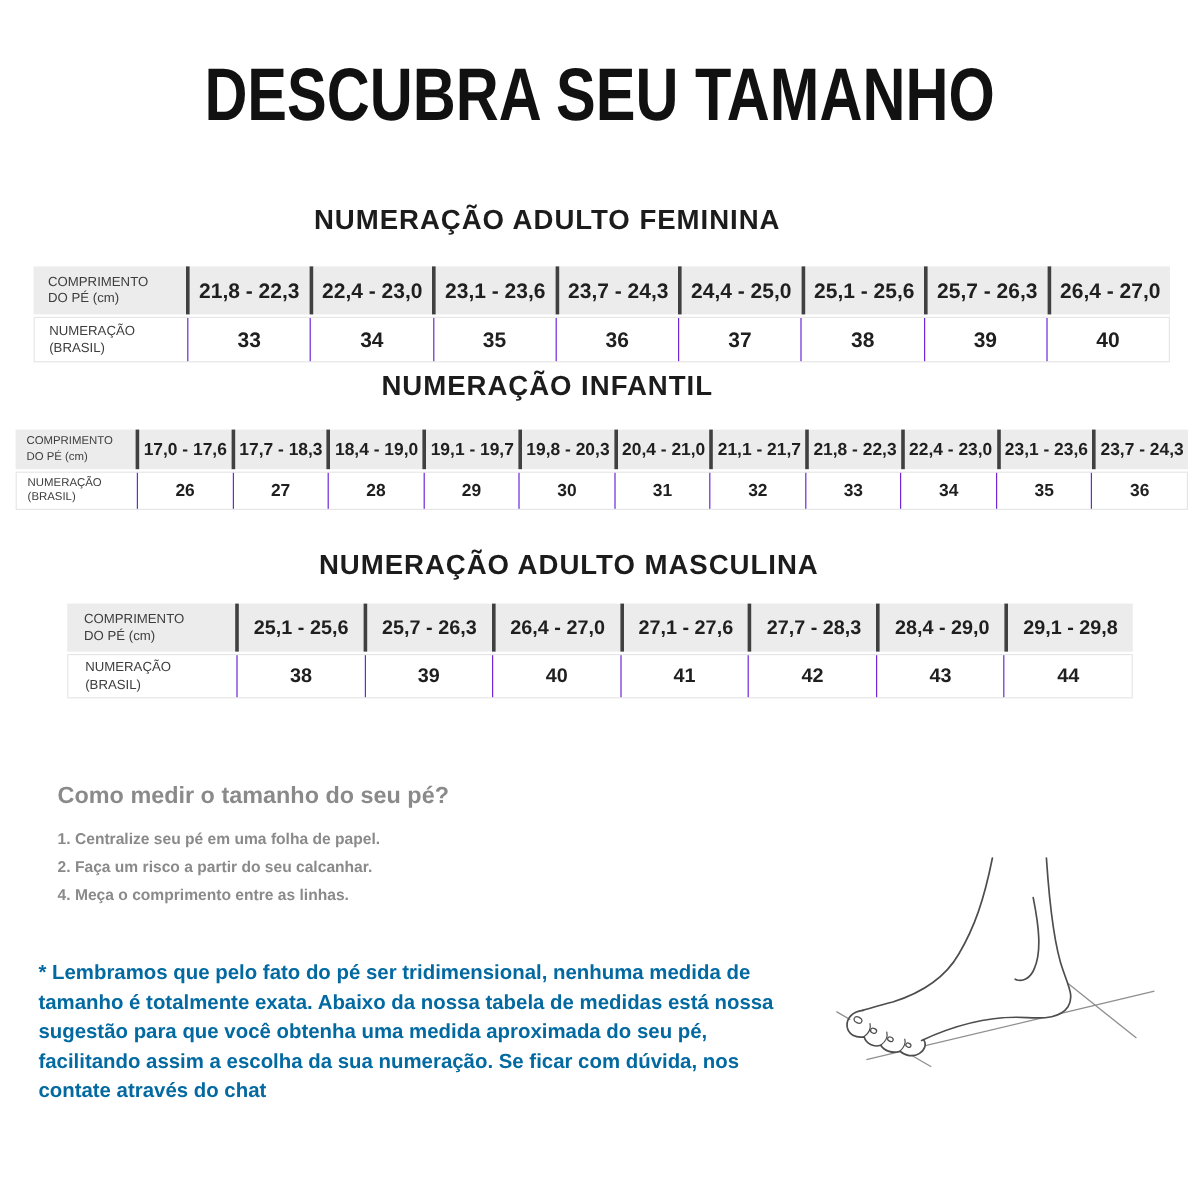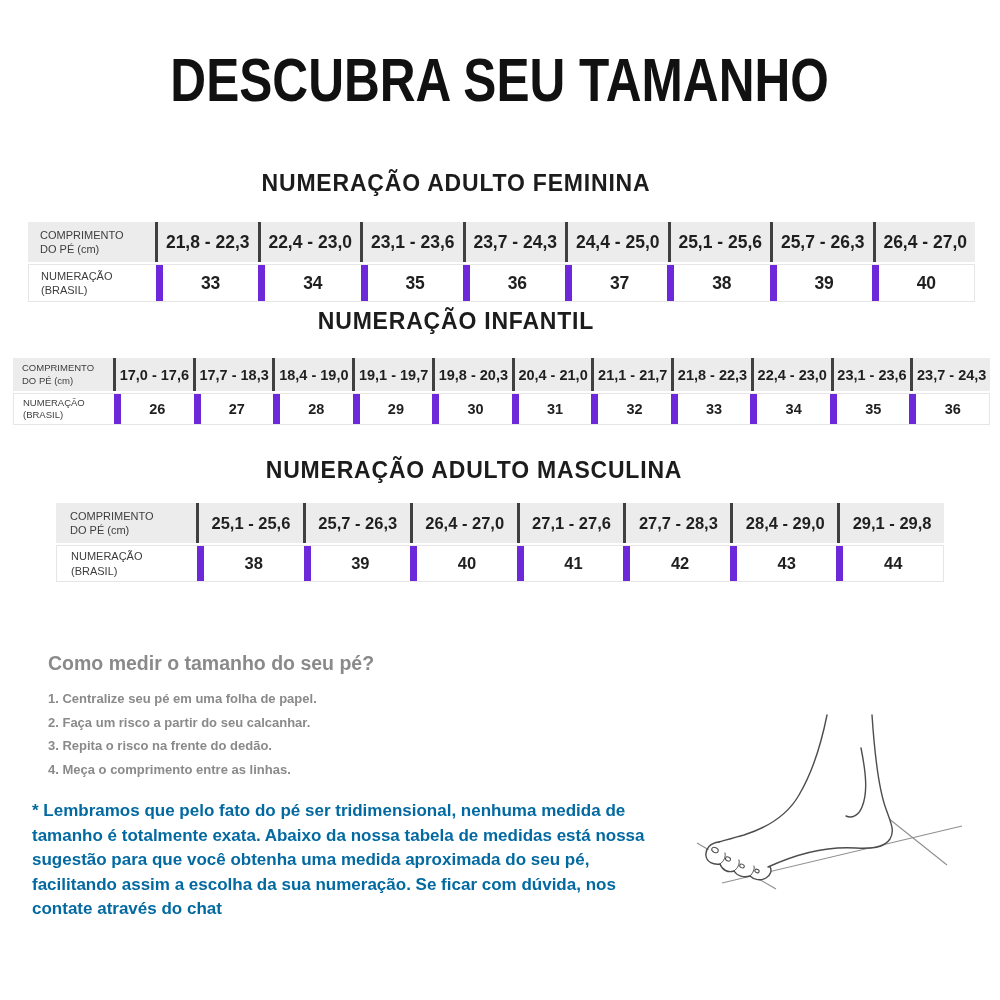--- a/index.html
+++ b/index.html
@@ -27,22 +27,22 @@
   .st-masc { top:457px;padding-left:36px; }
   
   .stable { position:absolute; display:block; }
   .t-fem  { left:28px;  top:222px; width:947px; }
   .t-inf  { left:13px;  top:358px; width:977px; }
   .t-masc { left:56px;  top:503px; width:888px; }
   .trow { display:flex; width:100%; }
   .hrow { margin-bottom:2px; }
   .hrow .cell { background:#ececec; }
   .hrow .cell + .cell { border-left:3px solid #404040; }
-  .vrow { border:1px solid #e6e6e6; background:#fff; }
-  .vrow .cell + .cell { border-left:7px solid #6d28d9; }
+  .vrow { border:1px solid #e6e6e6; background:#fff;justify-content:center; }
+  .vrow .cell + .cell { border-left:1px solid #6d28d9; }
   .cell {
     display:flex; align-items:center; justify-content:center;
     font-weight:700; color:#1f1f1f;
   }
   .cell.label {
     justify-content:flex-start; font-weight:400; color:#3d3d3d;
     white-space:pre-line; line-height:1.3;
   }
   .cell.val { flex:1 1 0; }
   
@@ -161,21 +161,20 @@
         <div class="cell val">42</div>
         <div class="cell val">43</div>
         <div class="cell val">44</div>
       </div>
     </div>
 
   <h3 class="guide-heading">Como medir o tamanho do seu pé?</h3>
   <div class="guide-steps">
       <div class="step">1. Centralize seu pé em uma folha de papel.</div>
       <div class="step">2. Faça um risco a partir do seu calcanhar.</div>
-      <div class="step">3. Repita o risco na frente do dedão.</div>
       <div class="step">4. Meça o comprimento entre as linhas.</div>
     </div>
   <p class="guide-note">* Lembramos que pelo fato do pé ser tridimensional, nenhuma medida de tamanho é totalmente exata. Abaixo da nossa tabela de medidas está nossa sugestão para que você obtenha uma medida aproximada do seu pé, facilitando assim a escolha da sua numeração. Se ficar com dúvida, nos contate através do chat</p>
 
   <svg class="foot-art" viewBox="0 0 340 250" fill="none" xmlns="http://www.w3.org/2000/svg">
 
     <g stroke="#8f8f8f" stroke-width="1.1">
       <line x1="37" y1="158" x2="116" y2="204"></line>
       <line x1="62" y1="198" x2="302" y2="141"></line>
       <line x1="228" y1="133" x2="287" y2="180"></line>

